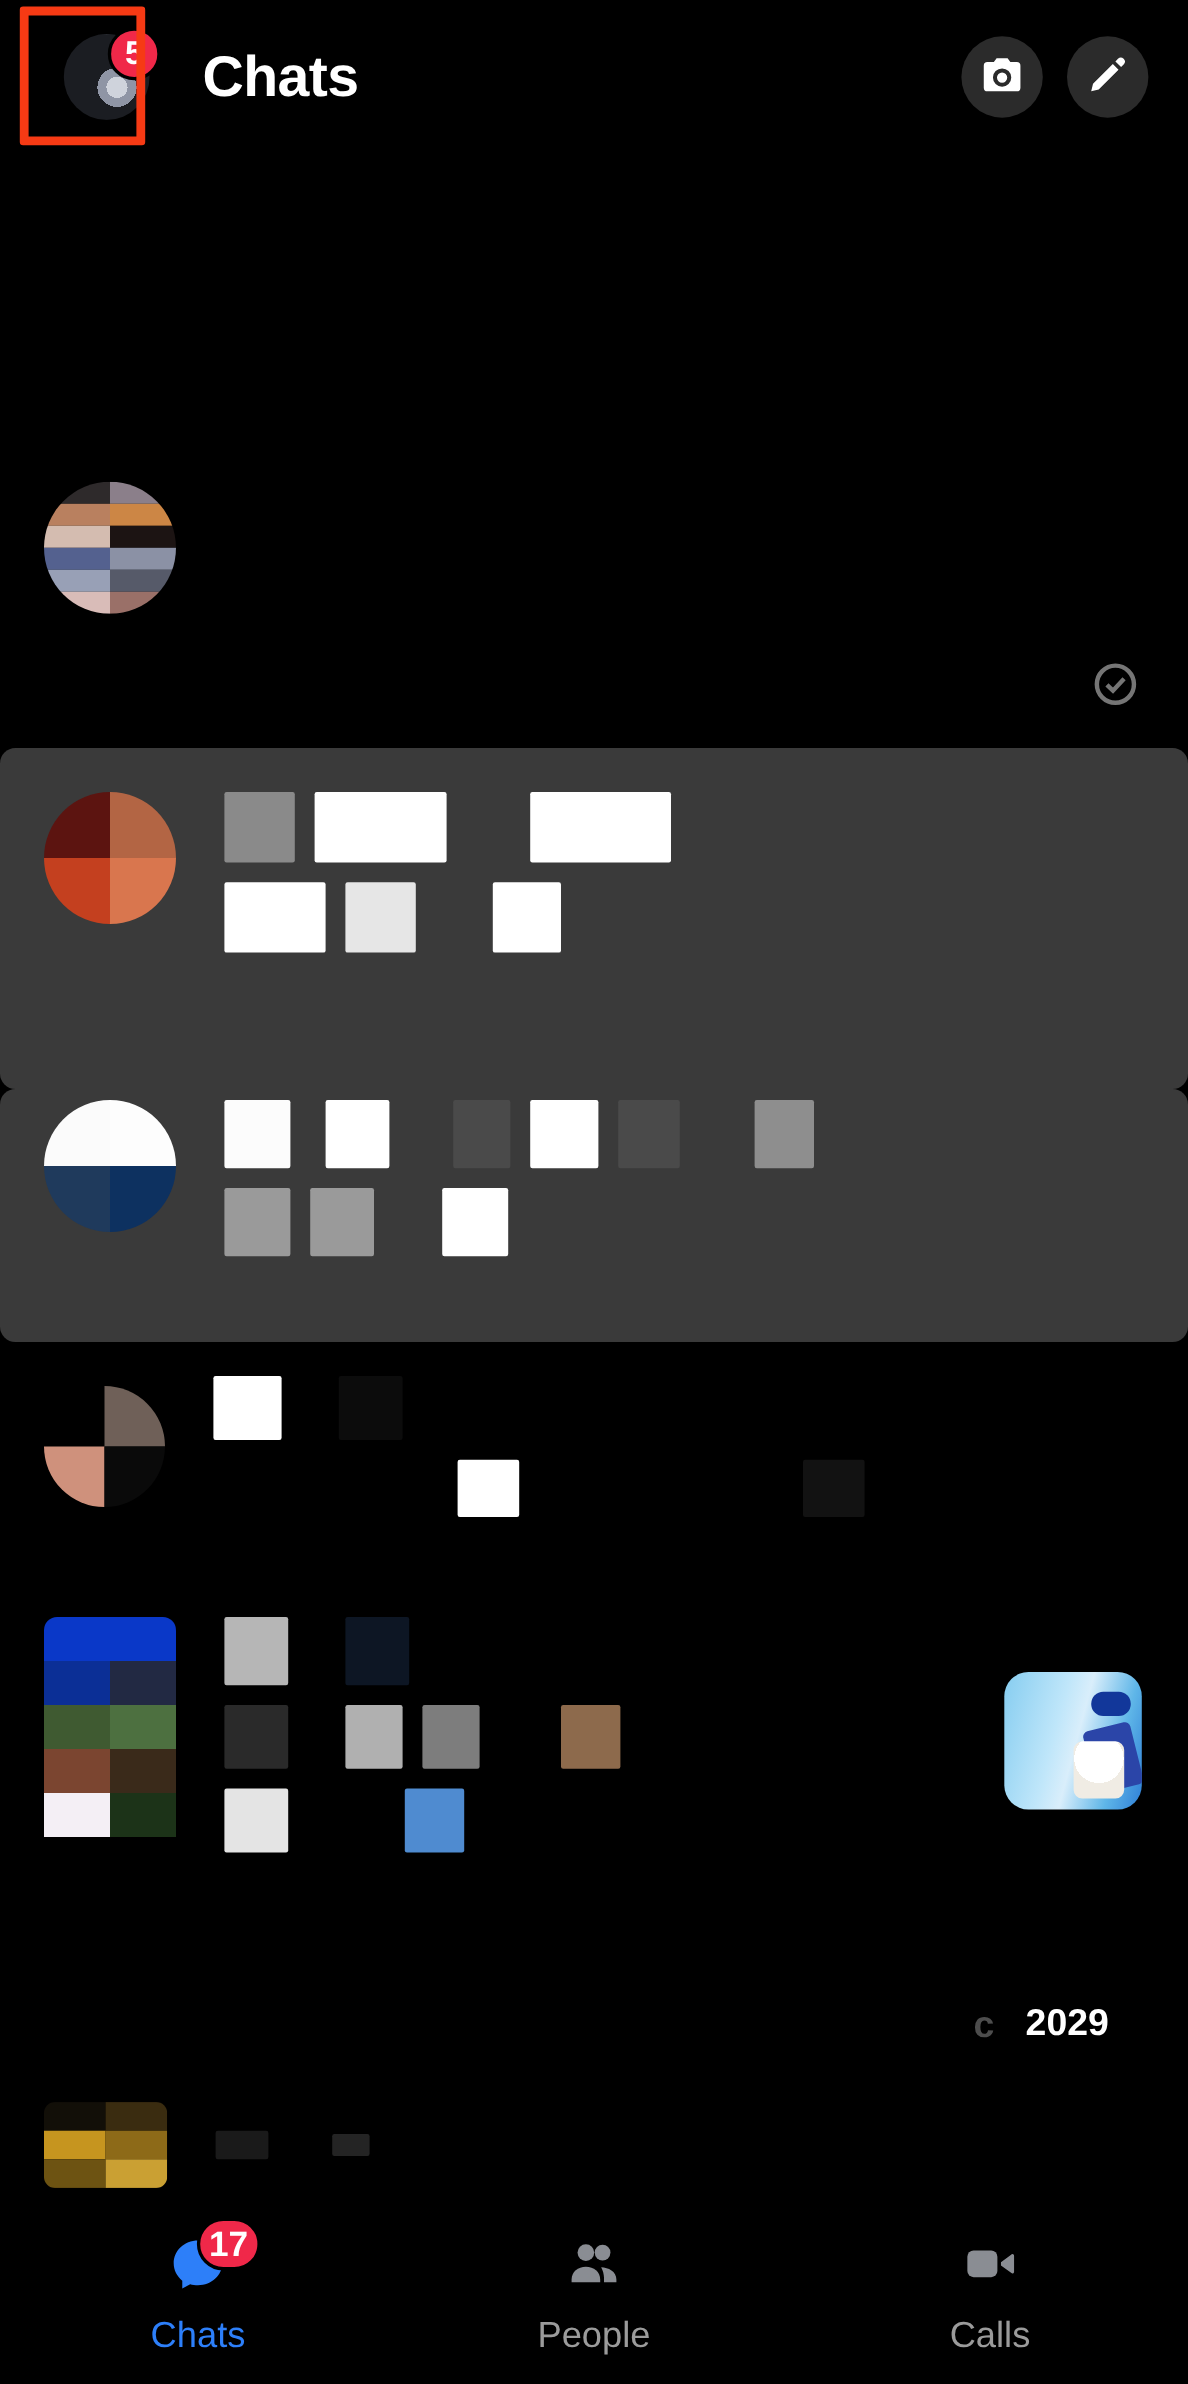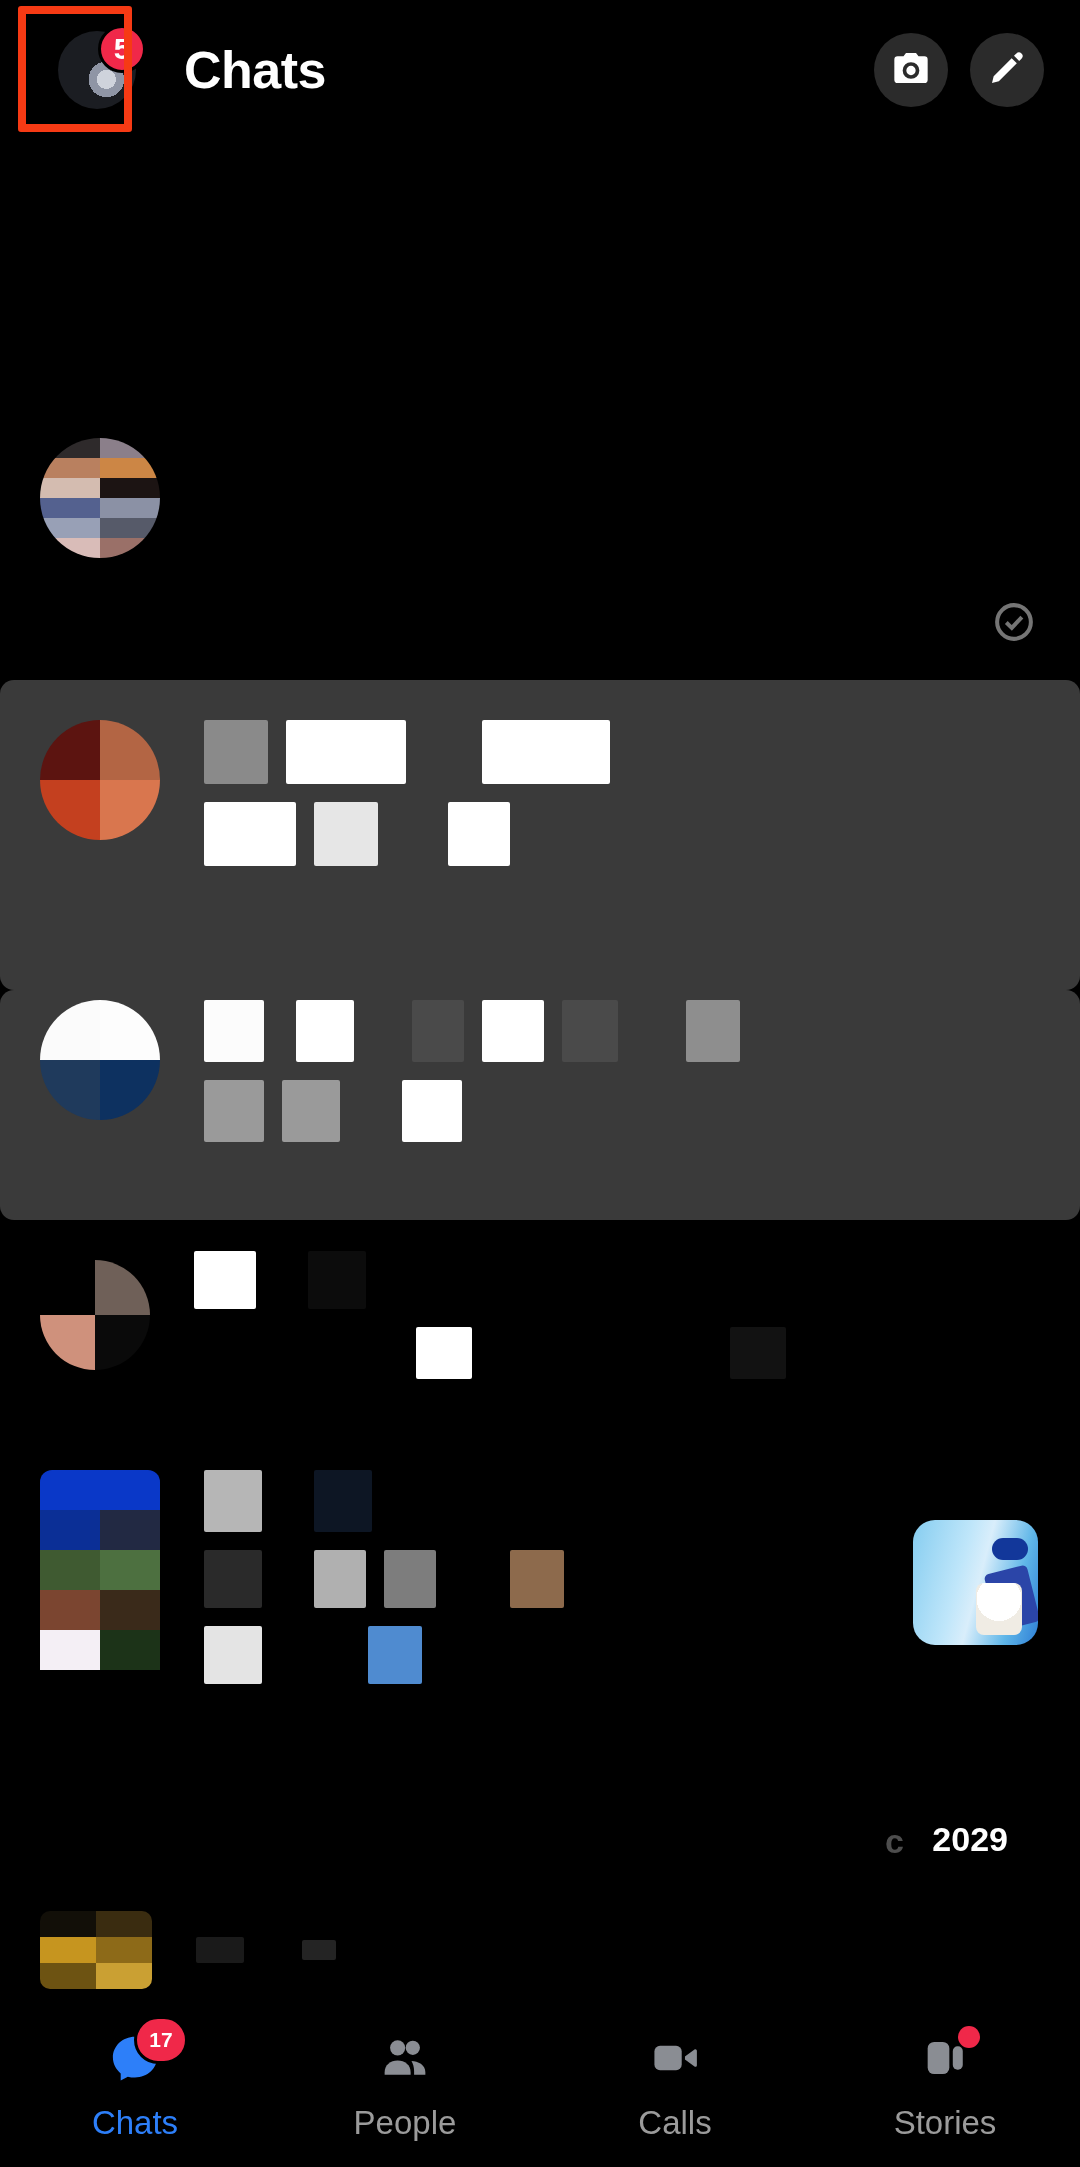--- a/index.html
+++ b/index.html
@@ -97,21 +97,21 @@
     position:absolute; bottom:0; left:0; width:1080px; height:160px;
     background:#000; display:flex; align-items:center;
   }
   .navitem { flex:1; display:flex; flex-direction:column; align-items:center; gap:16px; position:relative; }
   .navicon { position:relative; width:62px; height:56px; display:flex; align-items:center; justify-content:center; }
   .navicon svg { width:58px; height:52px; }
   .navlabel { font-size:33px; color:#9b9b9b; }
   .navlabel.active { color:#2d7ff9; }
   .nav-badge {
     position:absolute; top:-16px; left:30px; min-width:54px; height:48px; padding:0 8px;
-    background:#f02849; border-radius:24px; color:#fff; font-size:21px; font-weight:bold;
+    background:#f02849; border-radius:24px; color:#fff; font-size:32px; font-weight:bold;
     display:flex; align-items:center; justify-content:center; border:3px solid #000;
   }
   .nav-dot {
     position:absolute; top:-6px; right:-4px; width:22px; height:22px;
     background:#f02849; border-radius:50%;
   }
 </style>
 </head>
 <body>
 
@@ -331,28 +331,16 @@
         <span>
           <svg viewBox="0 0 24 24">
               <rect x="2.5" y="6.4" width="12.6" height="11.2" rx="2.6" fill="#8a8d93"></rect>
               <path d="M16.6 11.3l4.4-3.2c.5-.4 1.1 0 1.1.6v6.6c0 .6-.6 1-1.1.6l-4.4-3.2v-1.4z" fill="#8a8d93"></path>
             </svg>
         </span>
       </div>
       <div class="navlabel">Calls</div>
     </div>
 
-    <div class="navitem">
-      <div class="navicon">
-        <span>
-          <svg viewBox="0 0 24 24">
-            <rect x="4" y="4.6" width="10" height="14.8" rx="3" fill="#8a8d93"></rect>
-            <rect x="15.6" y="6.6" width="4.6" height="10.8" rx="2.2" fill="#8a8d93"></rect>
-          </svg>
-        </span>
-        <div class="nav-dot"></div>
-      </div>
-      <div class="navlabel">Stories</div>
-    </div>
 
   </div>
 
 </div>
 
 </body></html>

